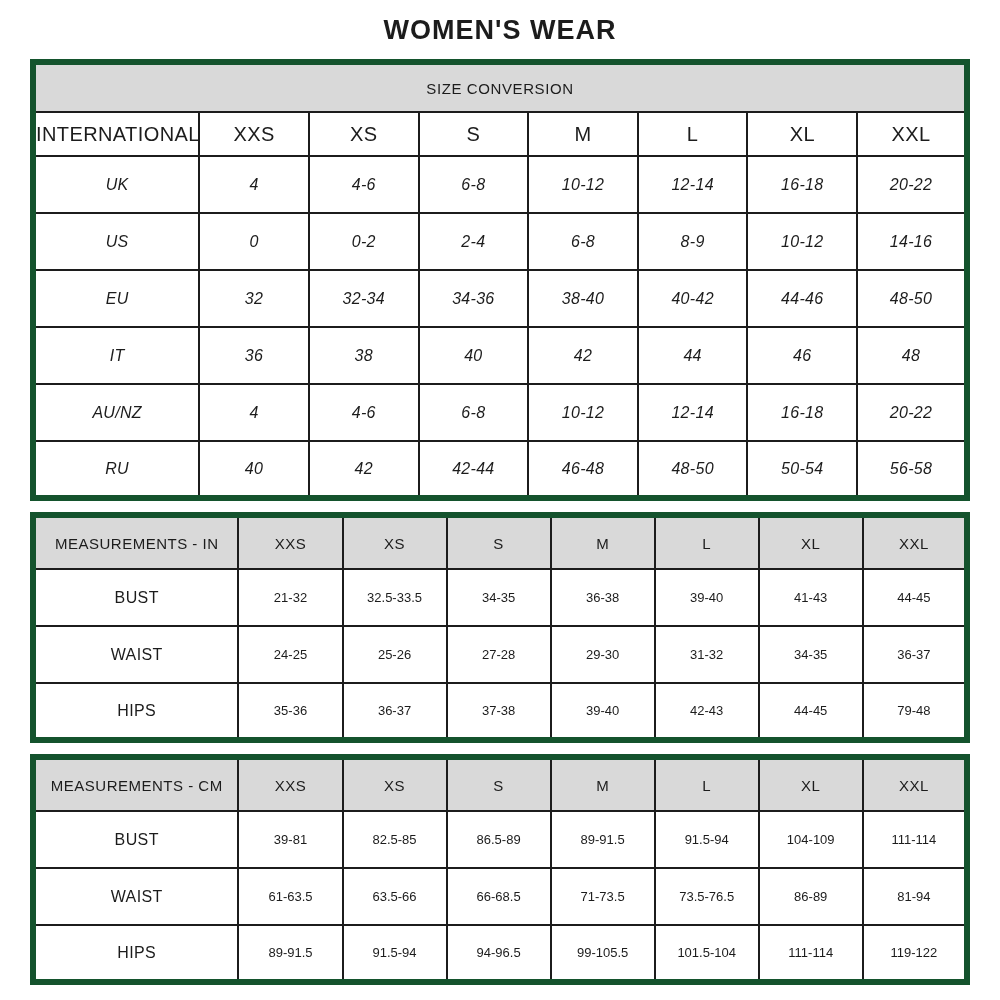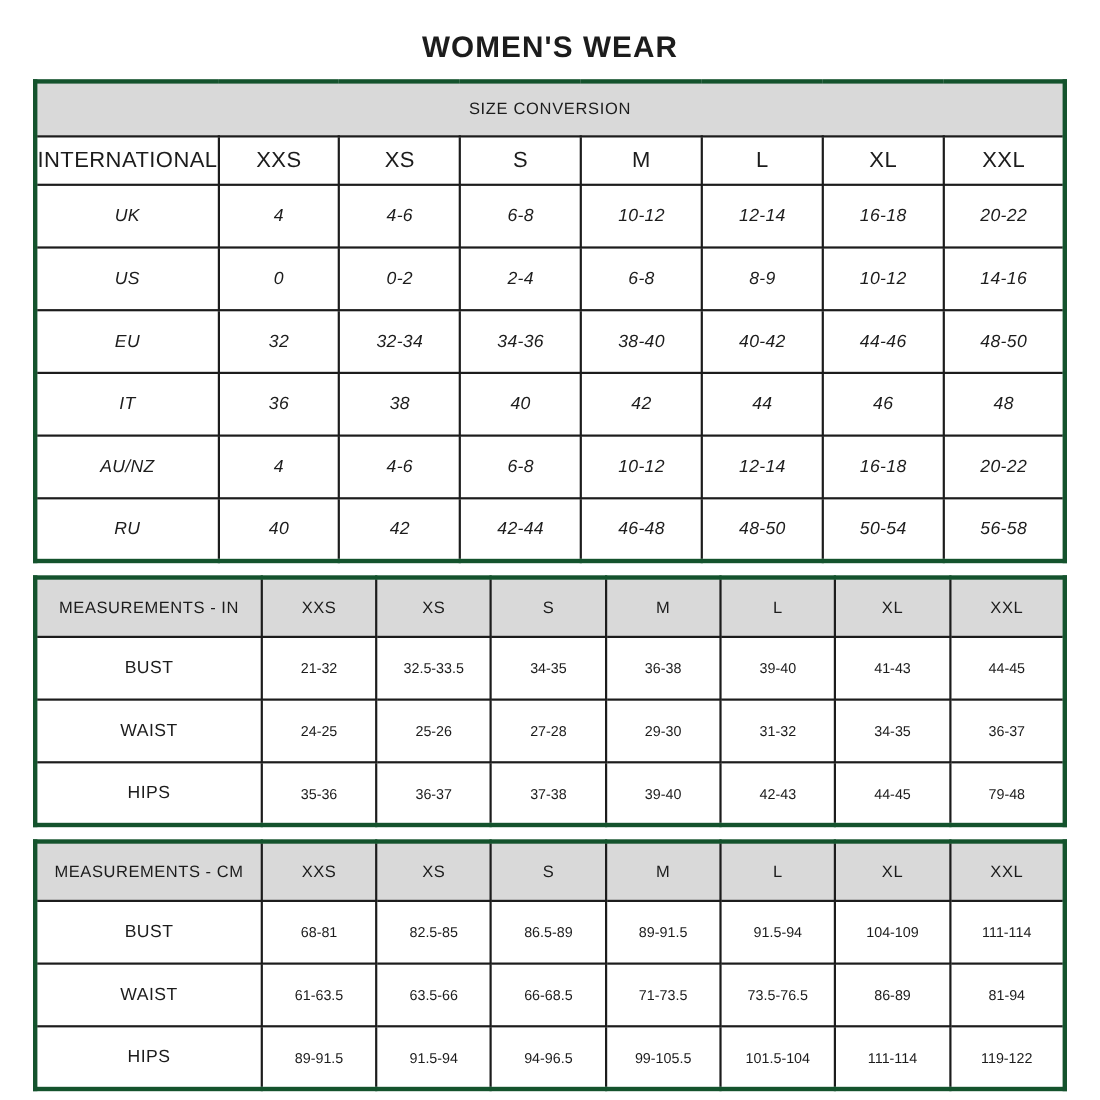--- a/index.html
+++ b/index.html
@@ -9,29 +9,29 @@
     height: 1000px;
     font-family: "Liberation Sans", sans-serif;
     color: #1c1c1c;
     position: relative;
   }
   .page-title {
     text-align: center;
     font-size: 27px;
     font-weight: 700;
     letter-spacing: 1px;
-    padding-top: 28px;
+    padding-top: 15px;
     color: #1c1c1c;
   }
   table.sizes {
     width: 940px;
     margin: 0 auto;
     border-collapse: collapse;
     table-layout: fixed;
-    border: 4px solid #14532d;
+    border: 6px solid #14532d;
   }
   table.sizes td, table.sizes th {
     border: 2px solid #1c1c1c;
     text-align: center;
     vertical-align: middle;
     font-weight: 400;
   }
   .tbl-wrap-1 { margin-top: 13px; }
   .tbl-wrap-2, .tbl-wrap-3 { margin-top: 11px; }
 
@@ -227,21 +227,21 @@
       <td>XXS</td>
       <td>XS</td>
       <td>S</td>
       <td>M</td>
       <td>L</td>
       <td>XL</td>
       <td>XXL</td>
     </tr>
     <tr class="m-row">
       <td class="row-label">BUST</td>
-      <td>68-81</td>
+      <td>39-81</td>
       <td>82.5-85</td>
       <td>86.5-89</td>
       <td>89-91.5</td>
       <td>91.5-94</td>
       <td>104-109</td>
       <td>111-114</td>
     </tr>
     <tr class="m-row">
       <td class="row-label">WAIST</td>
       <td>61-63.5</td>

